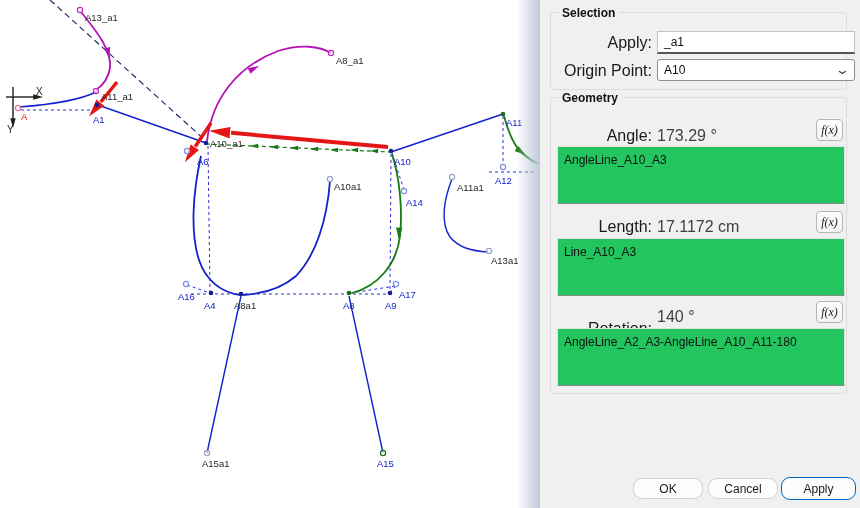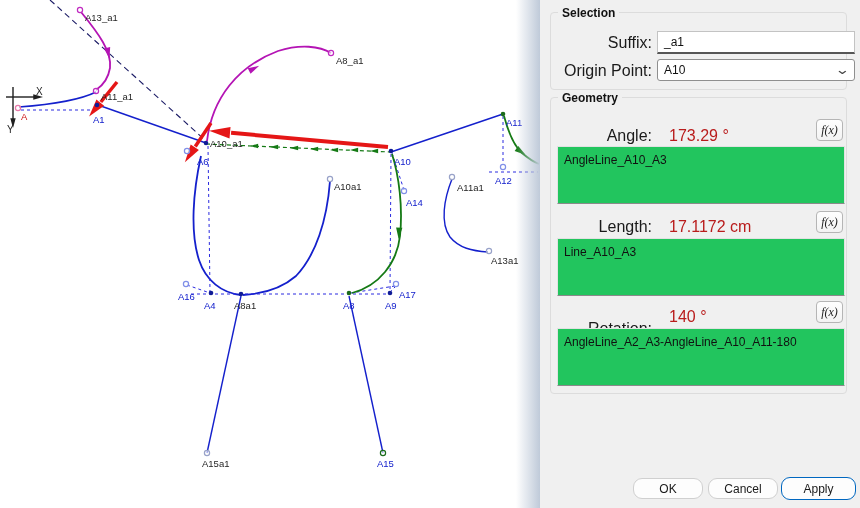--- a/index.html
+++ b/index.html
@@ -6,21 +6,21 @@
   body{width:860px;height:508px;position:relative;background:#ffffff;overflow:hidden;
        font-family:"Liberation Sans", sans-serif;-webkit-font-smoothing:antialiased;}
   #canvas-wrap{position:absolute;left:0;top:0;width:540px;height:508px;background:#ffffff;}
   #edge-shadow{position:absolute;left:516px;top:0;width:24px;height:508px;
        background:linear-gradient(to right, rgba(255,255,255,0), #bfcad9);}
   #panel{position:absolute;left:540px;top:0;width:320px;height:508px;background:#f0f0f0;
          font-size:12px;color:#1a1a1a;}
   .groupbox{position:absolute;border:1px solid #dcdcdc;border-radius:4px;}
   .gb-title{position:absolute;font-weight:bold;font-size:12px;background:#f0f0f0;padding:0 4px;color:#111;}
   .frm-label{position:absolute;width:112px;text-align:right;left:540px;color:#1a1a1a;}
-  .frm-value{position:absolute;left:657px;color:#b91c1c;margin-left:12px;}
+  .frm-value{position:absolute;left:657px;color:#404040;}
   .text-input{position:absolute;left:657px;width:184px;height:18px;background:#fff;
       border:1px solid #c3c3c3;border-bottom:2px solid #565656;padding:1px 6px;font-size:12px;color:#111;
       display:flex;align-items:center;}
   .combo{position:absolute;left:657px;width:184px;height:20px;background:#fff;border:1px solid #8f8f8f;
       border-radius:3px;padding:0 6px;font-size:12px;color:#111;display:flex;align-items:center;}
   .combo .chev{margin-left:auto;color:#444;font-size:13px;line-height:10px;transform:scaleX(1.4);}
   .formula-box{position:absolute;left:557px;width:274px;height:44px;background:#22c55e;
       border:1px solid #e2e2e2;border-bottom:1px solid #8a8a8a;padding:6px;font-size:12px;color:#111;}
   .fx-btn{position:absolute;left:816px;width:27px;height:22px;background:linear-gradient(#fefefe,#f3f3f3);
       border:1px solid #b5b5b5;border-radius:4px;display:flex;align-items:center;justify-content:center;
@@ -128,21 +128,21 @@
       <text x="7" y="133" font-size="10" fill="#1f1f1f">Y</text>
     </svg>
 </div>
 <div id="edge-shadow"></div>
 
 <div id="panel"></div>
 
 <div class="groupbox" style="left:550px;top:12px;width:295px;height:76px;"></div>
 <div class="gb-title" style="left:558px;top:6px;">Selection</div>
 
-<div class="frm-label" style="top:34px;">Suffix:</div>
+<div class="frm-label" style="top:34px;">Apply:</div>
 <div class="text-input" style="top:31px;">
   <span>_a1</span>
 </div>
 
 <div class="frm-label" style="top:62px;">Origin Point:</div>
 <div class="combo" style="top:59px;">
   <span>A10</span>
   <span class="chev">⌄</span>
 </div>
 

